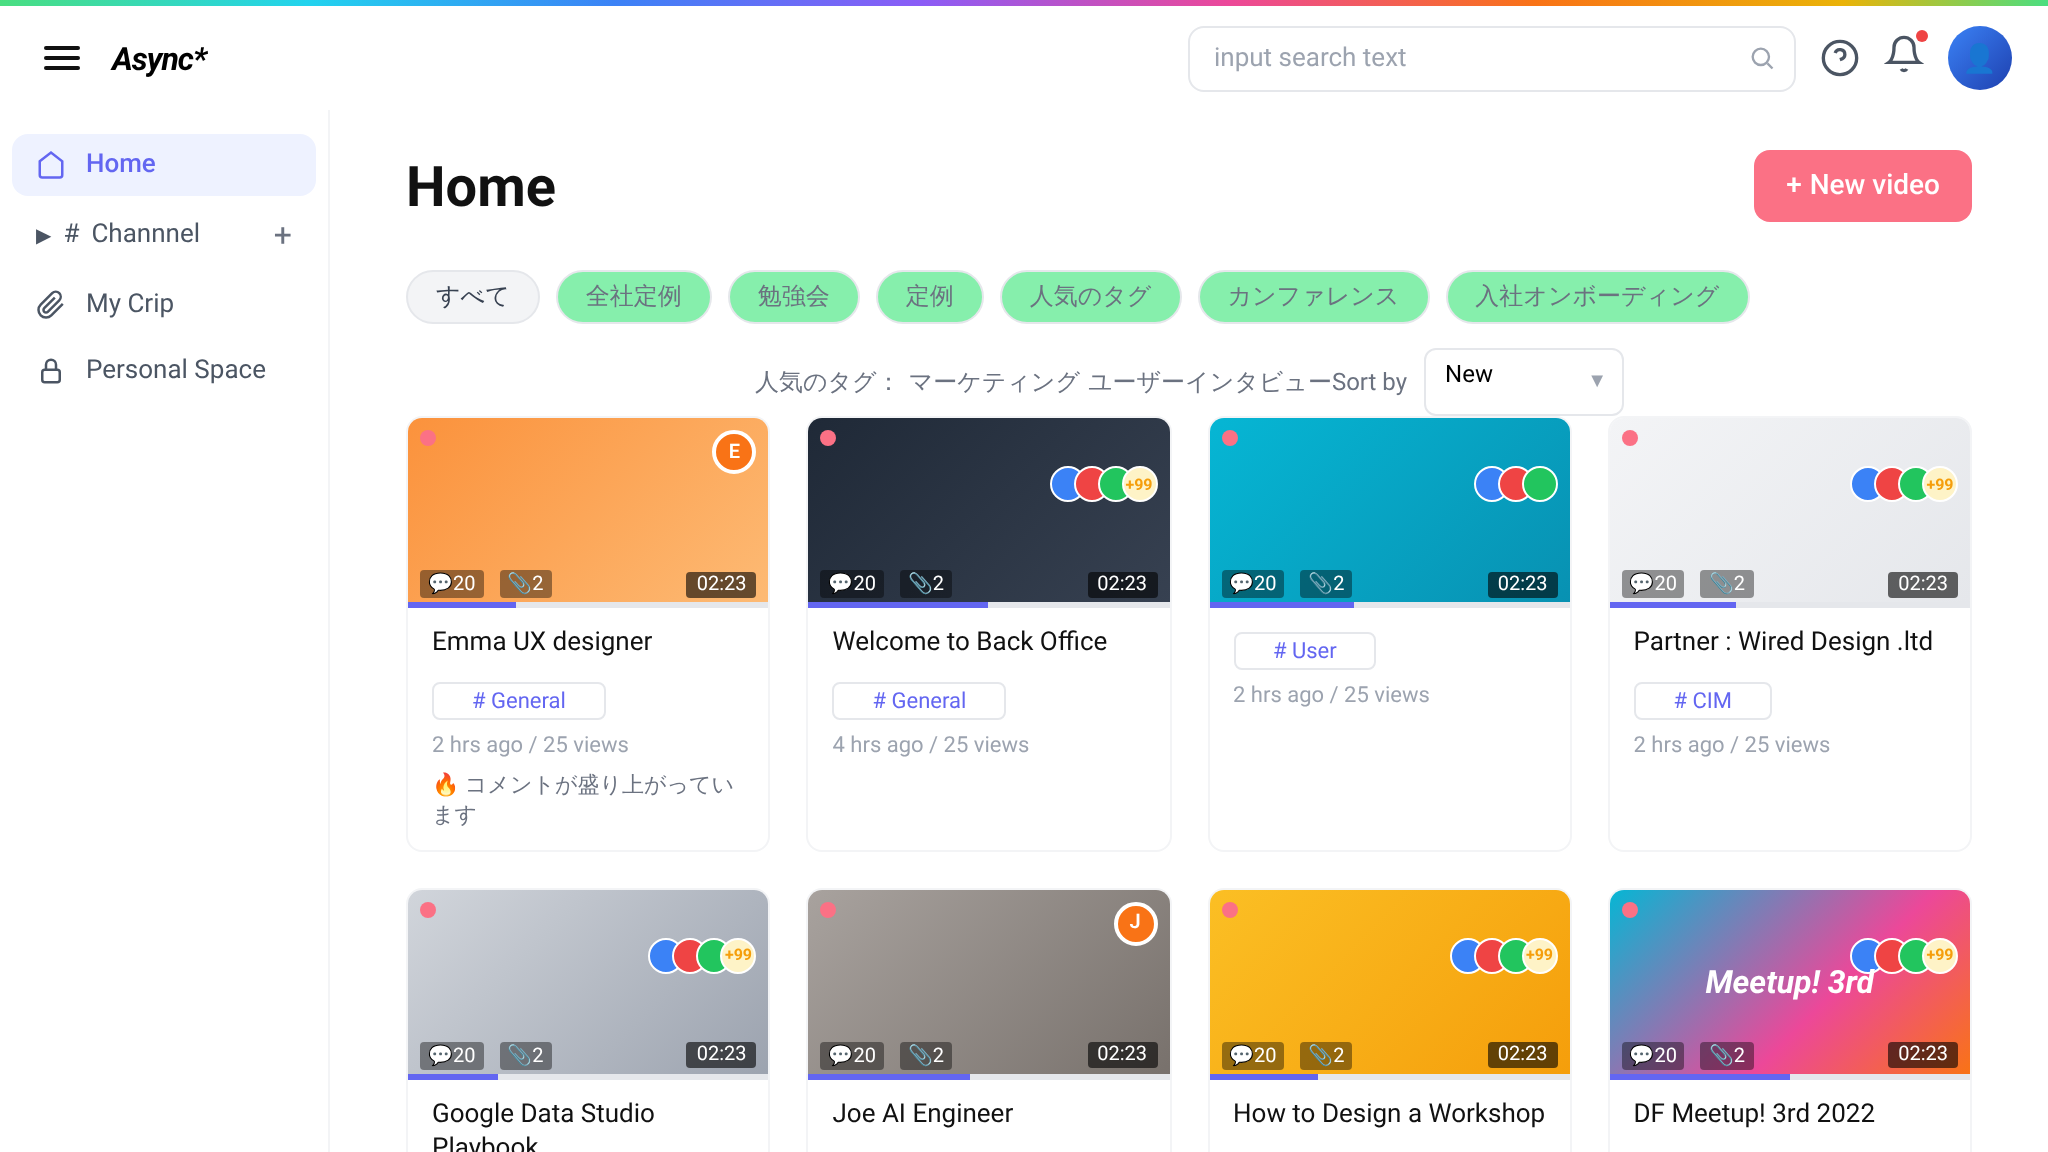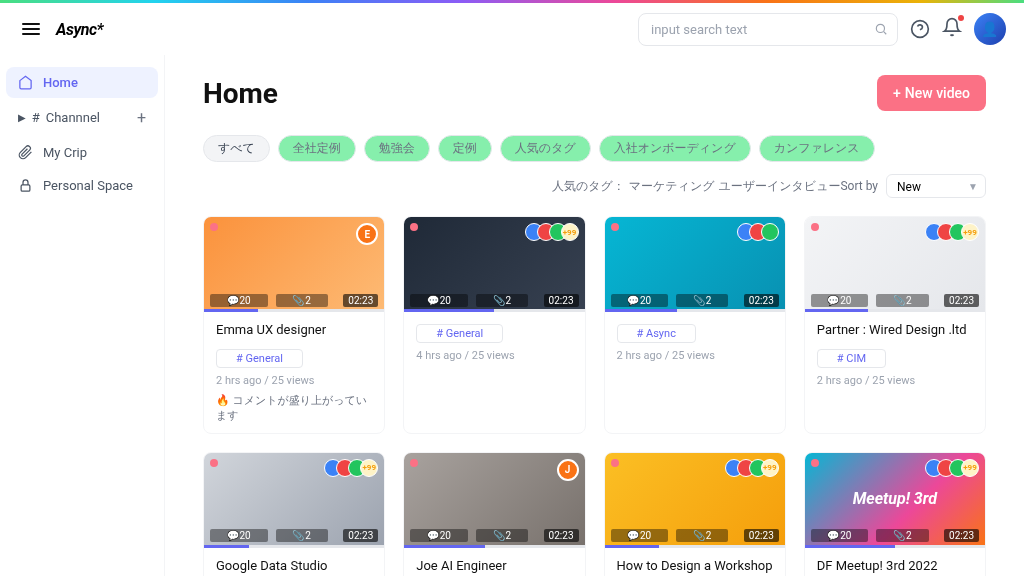--- a/index.html
+++ b/index.html
@@ -3,21 +3,21 @@
 <meta charset="utf-8">
 <style>
 *{margin:0;padding:0;box-sizing:border-box;font-family:-apple-system,BlinkMacSystemFont,"Segoe UI",Roboto,sans-serif}
 body{background:#fff;width:1024px;height:576px;overflow:hidden}
 .rainbow{height:3px;background:linear-gradient(90deg,#4ade80 0%,#22d3ee 15%,#3b82f6 30%,#8b5cf6 45%,#ec4899 60%,#f97316 75%,#eab308 90%,#4ade80 100%)}
 .topbar{display:flex;align-items:center;padding:8px 18px;gap:12px;height:52px}
 .menu-btn{background:none;border:none;cursor:pointer;padding:4px}
 .menu-btn span{display:block;width:18px;height:2px;background:#111;margin:3px 0;border-radius:1px}
 .logo{font-size:16px;font-weight:700;font-style:italic;letter-spacing:-0.5px}
 .spacer{flex:1}
-.search{position:relative;width:260px}
+.search{position:relative;width:304px}
 .search input{width:100%;padding:8px 32px 8px 12px;border:1px solid #e5e7eb;border-radius:8px;font-size:13px;color:#6b7280}
 .search input::placeholder{color:#9ca3af}
 .search-icon{position:absolute;right:10px;top:50%;transform:translateY(-50%);width:14px;height:14px;color:#9ca3af}
 .tb-icon{width:20px;height:20px;color:#4b5563;cursor:pointer}
 .bell-wrap{position:relative}
 .bell-dot{position:absolute;top:-2px;right:-2px;width:6px;height:6px;background:#ef4444;border-radius:50%}
 .avatar{width:32px;height:32px;border-radius:50%;background:linear-gradient(135deg,#3b82f6,#1e40af);display:flex;align-items:center;justify-content:center;color:#fff;font-size:14px;font-weight:600}
 .layout{display:flex;height:calc(576px - 55px)}
 .sidebar{width:165px;padding:12px 6px;border-right:1px solid #f3f4f6}
 .sb-item{display:flex;align-items:center;gap:10px;padding:8px 12px;border-radius:8px;font-size:13px;color:#4b5563;cursor:pointer;margin-bottom:2px}
@@ -26,48 +26,48 @@
 .sb-channel{justify-content:space-between}
 .sb-channel-left{display:flex;align-items:center;gap:6px}
 .plus-btn{color:#6b7280;font-size:16px}
 .main{flex:1;padding:20px 38px;overflow-y:auto}
 .main-head{display:flex;justify-content:space-between;align-items:center;margin-bottom:24px}
 .page-title{font-size:28px;font-weight:700;color:#111}
 .new-video{background:#fb7185;color:#fff;border:none;padding:10px 16px;border-radius:8px;font-size:14px;font-weight:500;cursor:pointer;display:flex;align-items:center;gap:4px}
 .tags{display:flex;gap:8px;margin-bottom:12px;flex-wrap:wrap}
 .tag{padding:4px 14px;border:1px solid #e5e7eb;border-radius:14px;font-size:12px;color:#6b7280;cursor:pointer;background:#86efac}
 .tag.active{background:#f3f4f6;color:#374151;font-weight:500}
-.popular-row{display:flex;justify-content:flex-end;align-items:center;margin-bottom:18px;font-size:12px;color:#6b7280}
+.popular-row{display:flex;justify-content:center;align-items:center;font-size:12px;color:#6b7280}
 .popular-tags{display:flex;gap:4px}
 .sort-wrap{display:flex;align-items:center;gap:8px;font-size:12px}
-.sort-select{padding:5px 24px 3px 10px;border:1px solid #e5e7eb;border-radius:6px;font-size:12px;background:#fff;min-width:100px;appearance:none;position:relative}
+.sort-select{padding:5px 24px 13px 10px;border:1px solid #e5e7eb;border-radius:6px;font-size:12px;background:#fff;min-width:100px;appearance:none;position:relative}
 .sort-box{position:relative}
 .sort-caret{position:absolute;right:8px;top:50%;transform:translateY(-50%);color:#9ca3af;font-size:10px;pointer-events:none}
 .grid{display:grid;grid-template-columns:repeat(4,1fr);gap:18px}
 .card{border:1px solid #f3f4f6;border-radius:8px;overflow:hidden;background:#fff}
 .thumb{position:relative;height:92px;background:#e5e7eb}
 .thumb-gradient{height:100%;width:100%}
 .th1{background:linear-gradient(135deg,#fb923c 0%,#fdba74 100%)}
 .th2{background:linear-gradient(135deg,#1f2937 0%,#374151 100%)}
 .th3{background:linear-gradient(135deg,#06b6d4 0%,#0891b2 100%)}
 .th4{background:linear-gradient(135deg,#f3f4f6 0%,#e5e7eb 100%)}
 .th5{background:linear-gradient(135deg,#d1d5db 0%,#9ca3af 100%)}
 .th6{background:linear-gradient(135deg,#a8a29e 0%,#78716c 100%)}
 .th7{background:linear-gradient(135deg,#fbbf24 0%,#f59e0b 100%)}
 .th8{background:linear-gradient(135deg,#06b6d4 0%,#ec4899 60%,#f97316 100%)}
 .thumb-dot{position:absolute;top:6px;left:6px;width:8px;height:8px;background:#fb7185;border-radius:50%}
-.thumb-avatars{position:absolute;top:6px;right:6px;display:flex}
+.thumb-avatars{position:absolute;top:24px;right:6px;display:flex}
 .ta{width:18px;height:18px;border-radius:50%;border:1.5px solid #fff;margin-left:-6px;display:flex;align-items:center;justify-content:center;font-size:8px;font-weight:700;color:#fff}
 .ta:first-child{margin-left:0}
 .ta-blue{background:#3b82f6}.ta-red{background:#ef4444}.ta-green{background:#22c55e}
 .ta-99{background:#fef3c7;color:#f59e0b}
 .single-av{width:22px;height:22px;border-radius:50%;border:2px solid #fff;background:#f97316;position:absolute;top:6px;right:6px;display:flex;align-items:center;justify-content:center;font-size:10px;color:#fff;font-weight:600}
 .thumb-stats{position:absolute;bottom:0;left:0;right:0;height:18px;display:flex;align-items:center;padding:0 6px;gap:8px;color:#fff;font-size:10px}
 .thumb-stats .dur{margin-left:auto;background:rgba(0,0,0,0.6);padding:1px 5px;border-radius:2px}
-.thumb-stats .stat{background:rgba(0,0,0,0.4);padding:1px 17px;border-radius:2px;display:flex;align-items:center;gap:2px}
+.thumb-stats .stat{background:rgba(0,0,0,0.4);padding:1px 4px;border-radius:2px;display:flex;align-items:center;gap:2px}
 .progress{height:3px;background:#e5e7eb}
 .progress-fill{height:100%;background:#6366f1}
 .card-body{padding:10px 12px}
 .card-title{font-size:13px;font-weight:400;color:#111;margin-bottom:8px;line-height:1.3}
 .card-tag{display:inline-block;padding:2px 19px;border:1px solid #e5e7eb;border-radius:4px;font-size:11px;color:#6366f1;margin-bottom:6px}
 .card-meta{font-size:11px;color:#9ca3af;margin-bottom:6px}
 .card-note{font-size:11px;color:#6b7280;display:flex;align-items:center;gap:4px}
 </style>
 </head>
 <body>
@@ -143,22 +143,22 @@
           <span>New video</span>
         </button>
     </div>
 
     <div class="tags" id="tags-row">
         <span class="tag active">すべて</span>
         <span class="tag">全社定例</span>
         <span class="tag">勉強会</span>
         <span class="tag">定例</span>
         <span class="tag">人気のタグ</span>
+        <span class="tag">カンファレンス</span>
         <span class="tag">入社オンボーディング</span>
-        <span class="tag">カンファレンス</span>
       </div>
 
     <div class="popular-row">
       <div class="popular-tags">
         <span>人気のタグ：</span>
         <span>マーケティング</span>
         <span>ユーザーインタビュー</span>
       </div>
       <div class="sort-wrap">
         <span>Sort by</span>
@@ -206,20 +206,21 @@
       <div class="thumb-stats">
         <span class="stat">💬20</span>
         <span class="stat">📎2</span>
         <span class="dur">02:23</span>
       </div>
     </div>
     <div class="progress">
             <div class="progress-fill" style="width:50%"></div>
           </div>
     <div class="card-body">
+      <div class="card-title">Welcome to Back Office</div>
       <div class="card-tag"># General</div>
       <div class="card-meta">4 hrs ago / 25 views</div>
       
     </div>
         </div>
         <div class="card">
     <div class="thumb">
       <div class="thumb-gradient th3"></div>
       <div class="thumb-dot"></div>
       <div class="thumb-avatars">
@@ -231,21 +232,21 @@
       <div class="thumb-stats">
         <span class="stat">💬20</span>
         <span class="stat">📎2</span>
         <span class="dur">02:23</span>
       </div>
     </div>
     <div class="progress">
             <div class="progress-fill" style="width:40%"></div>
           </div>
     <div class="card-body">
-      <div class="card-tag"># Async</div>
+      <div class="card-tag"># User</div>
       <div class="card-meta">2 hrs ago / 25 views</div>
       
     </div>
         </div>
         <div class="card">
     <div class="thumb">
       <div class="thumb-gradient th4"></div>
       <div class="thumb-dot"></div>
       <div class="thumb-avatars">
               <div class="ta ta-blue"></div>

